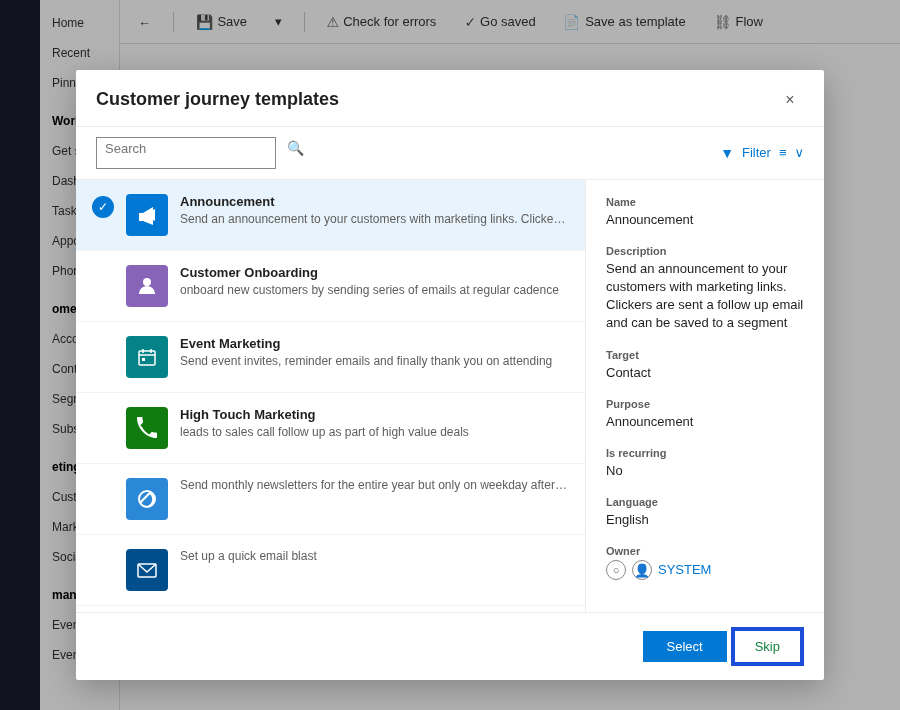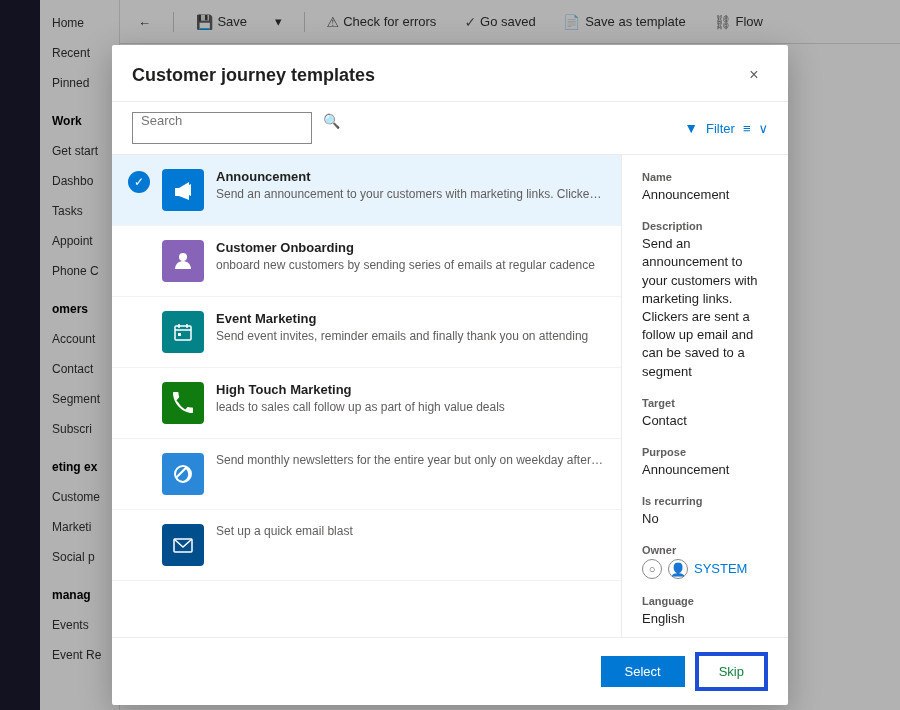--- a/index.html
+++ b/index.html
@@ -100,21 +100,21 @@
       align-items: center;
       justify-content: center;
       z-index: 100;
     }
 
     
     .dialog {
       background: #fff;
       border-radius: 2px;
       box-shadow: 0 8px 32px rgba(0,0,0,0.25);
-      width: 676px;
+      width: 748px;
       max-height: 660px;
       display: flex;
       flex-direction: column;
       position: relative;
       margin-top: 40px;
     }
 
     .dialog-header {
       display: flex;
       align-items: center;
@@ -144,25 +144,25 @@
     .dialog-toolbar {
       display: flex;
       align-items: center;
       justify-content: space-between;
       padding: 10px 20px;
       border-bottom: 1px solid #edebe9;
     }
 
     .search-box {
       display: flex;
-      align-items: flex-start;
+      align-items: flex-end;
       border: 1px solid #8a8886;
       height: 32px;
       width: 180px;
-      padding: 0 8px;
+      padding: 12px 8px;
       gap: 6px;
     }
 
     .search-input {
       border: none;
       outline: none;
       font-size: 13px;
       color: #605e5c;
       flex: 1;
       background: transparent;
@@ -329,21 +329,21 @@
       color: #605e5c;
     }
 
     
     .dialog-footer {
       display: flex;
       justify-content: flex-end;
       align-items: center;
       padding: 14px 20px;
       border-top: 1px solid #edebe9;
-      gap: 10px;
+      gap: 4px;
     }
 
     .btn-select {
       background: #0078d4;
       color: white;
       border: none;
       padding: 8px 24px;
       font-size: 13px;
       cursor: pointer;
       font-family: inherit;
@@ -547,32 +547,32 @@
           <div class="detail-label">Purpose</div>
           <div class="detail-value">Announcement</div>
         </div>
 
         <div class="detail-field">
           <div class="detail-label">Is recurring</div>
           <div class="detail-value">No</div>
         </div>
 
         <div class="detail-field">
+          <div class="detail-label">Language</div>
+          <div class="detail-value">English</div>
+        </div>
+
+        <div class="detail-field">
           <div class="detail-label">Owner</div>
           <div class="owner-row">
             <div class="owner-icon">○</div>
             <div class="owner-icon" style="font-size:13px;">👤</div>
             <div class="detail-value link">SYSTEM</div>
           </div>
         </div>
-
-        <div class="detail-field">
-          <div class="detail-label">Language</div>
-          <div class="detail-value">English</div>
-        </div>
       </div>
     </div>
 
     <div class="dialog-footer">
       <button class="btn-select">Select</button>
       <button class="btn-skip">Skip</button>
     </div>
 
   </div>
 </div>

